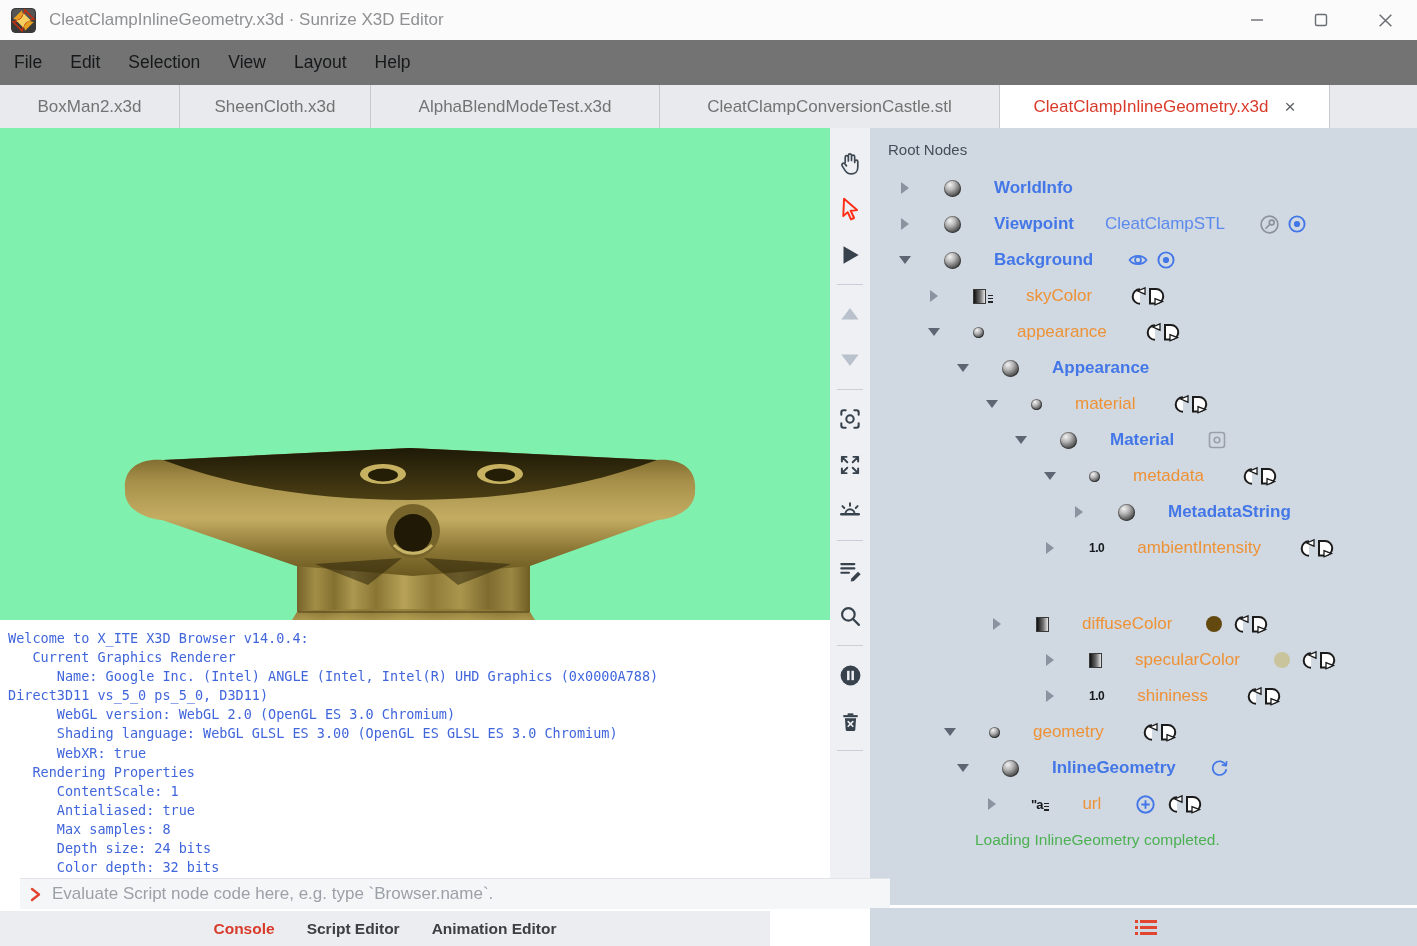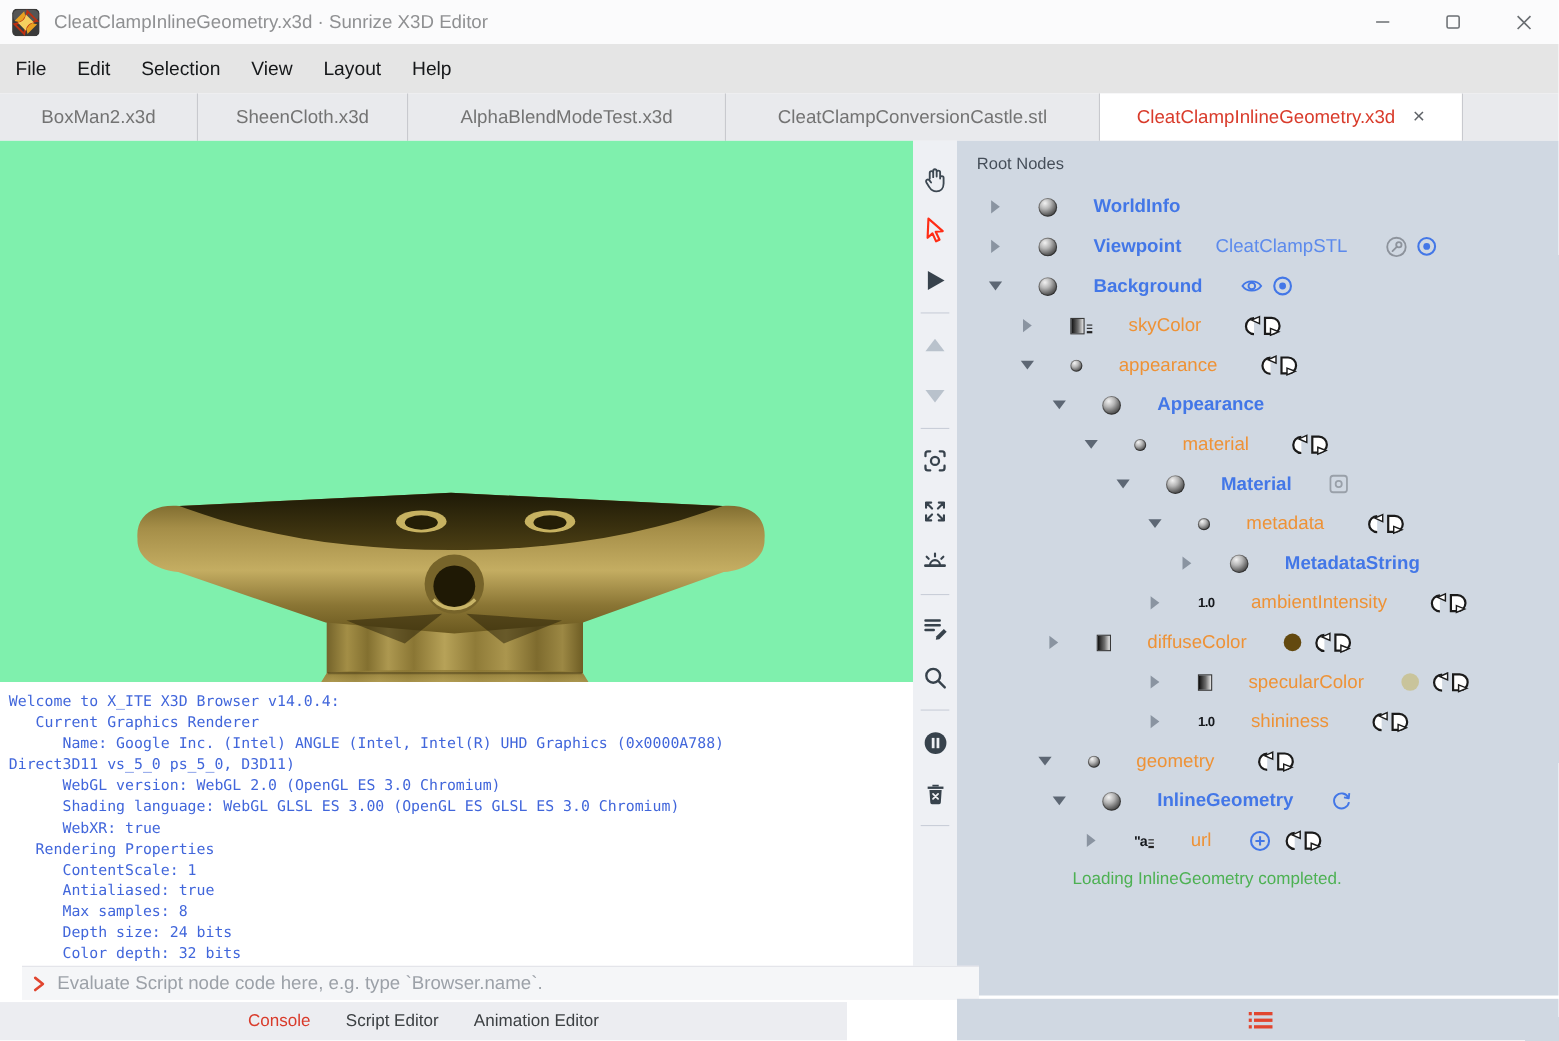--- a/index.html
+++ b/index.html
@@ -8,21 +8,21 @@
     background:#ffffff;font-family:"Liberation Sans",sans-serif;
     -webkit-font-smoothing:antialiased;
   }
   
   .titlebar{position:absolute;left:0;top:0;width:1417px;height:40px;background:#fbfbfc;display:flex;align-items:center;}
   .app-logo{width:25px;height:25px;margin-left:11px;border-radius:4px;flex:none;}
   .title-text{margin-left:13px;font-size:17px;color:#8f9092;}
   .win-controls{position:absolute;right:0;top:0;height:40px;display:flex;}
   .win-btn{width:64px;height:40px;display:flex;align-items:center;justify-content:center;background:transparent;border:none;}
   
-  .menubar{position:absolute;left:0;top:40px;width:1417px;height:45px;background:#e5e5e5;display:flex;align-items:center;padding-left:4px;box-sizing:border-box;}
+  .menubar{position:absolute;left:0;top:40px;width:1417px;height:45px;background:#737373;display:flex;align-items:center;padding-left:4px;box-sizing:border-box;}
   .menu-item{font-size:17.5px;color:#16181a;padding:0 10px;margin-right:8px;cursor:default;}
   
   .tabstrip{position:absolute;left:0;top:85px;width:1417px;height:43px;background:#e9eaed;display:flex;}
   .tab{height:43px;display:flex;align-items:center;justify-content:center;font-size:17px;color:#737373;border-right:1px solid #c8c9ce;box-sizing:border-box;flex:none;}
   .tabstrip .tab:nth-child(1){width:180px;}
   .tabstrip .tab:nth-child(2){width:191px;}
   .tabstrip .tab:nth-child(3){width:289px;}
   .tabstrip .tab:nth-child(4){width:340px;}
   .tabstrip .tab:nth-child(5){width:330px;}
   .tab.active{background:#ffffff;color:#d93b2b;}
@@ -32,21 +32,21 @@
   .model-svg{position:absolute;left:110px;top:180px;}
   
   .console-out{position:absolute;left:0;top:620px;width:830px;height:258px;background:#ffffff;box-sizing:border-box;padding:9px 0 0 8px;overflow:hidden;}
   .console-line{font-family:"DejaVu Sans Mono",monospace;font-size:13.5px;line-height:19.1px;color:#4166db;white-space:pre;}
   
   .inputrow{position:absolute;left:0;top:878px;width:870px;height:31px;background:#f5f6f8;border-top:1px solid #e3e4e8;display:flex;align-items:center;box-sizing:border-box;margin-left:20px;}
   .prompt-icon{margin-left:9px;flex:none;}
   .script-input{flex:1;margin-left:8px;border:none;outline:none;background:transparent;font-family:"Liberation Sans",sans-serif;font-size:17px;color:#3c4043;}
   .script-input::placeholder{color:#9ca1a8;}
   
-  .footerbar{position:absolute;left:0;top:911px;width:770px;height:35px;background:#ecedf1;display:flex;align-items:center;justify-content:center;gap:32px;}
+  .footerbar{position:absolute;left:0;top:911px;width:770px;height:35px;background:#ecedf1;display:flex;align-items:center;justify-content:center;gap:32px;font-weight:bold;}
   .footer-tab{font-size:15.5px;color:#3c4043;}
   .footer-tab.active{color:#d93b2b;}
   
   .toolstrip{position:absolute;left:830px;top:128px;width:40px;height:750px;background:#eef0f4;display:flex;flex-direction:column;align-items:center;padding-top:12px;box-sizing:border-box;}
   .tool-btn{width:34px;height:46px;display:flex;align-items:center;justify-content:center;background:transparent;border:none;padding:0;flex:none;}
   .tool-div{width:26px;height:1px;background:#c9ced8;margin:6px 0;flex:none;}
   
   .treepanel{position:absolute;left:870px;top:128px;width:547px;height:777px;background:#d0d8e2;box-sizing:border-box;padding-top:14px;overflow:hidden;}
   .tree-header{font-size:15px;color:#454e59;margin:0 0 13px 18px;line-height:15px;}
   .tree-row{height:36px;display:flex;align-items:center;box-sizing:border-box;gap:24px;}
@@ -453,21 +453,21 @@
           <span style="display: flex; align-items: center;">
             <svg width="42" height="21" viewBox="0 0 42 21">
               <path d="M14 3.2 A7 7 0 1 0 14 17.8" fill="#fff" stroke="#1b1b1b" stroke-width="2"></path>
               <path d="M19 1.8 L11.8 5 L19 8.2 Z" fill="#fff" stroke="#1b1b1b" stroke-width="1.3"></path>
               <path d="M24 3 h6 a7 7 0 0 1 0 14.5 h-6 z" fill="#fff" stroke="#1b1b1b" stroke-width="2"></path>
               <path d="M29 12.6 L36.5 15.6 L29 18.8 Z" fill="#fff" stroke="#1b1b1b" stroke-width="1.3"></path>
             </svg>
           </span>
         </span>
       </div>
-      <div class="tree-row" style="padding-left: 79px;">
+      <div class="tree-row" style="padding-left: 118px; margin-top: 40px;">
         <span class="exp">
           <i class="exp-right"></i>
         </span>
         <span class="tree-icon">
           <i class="gradsq"></i>
         </span>
         <span class="lbl-field">diffuseColor</span>
         <span class="trail">
           <span class="swatch" style="background: rgb(99, 73, 15);"></span>
           <span style="display: flex; align-items: center;">

